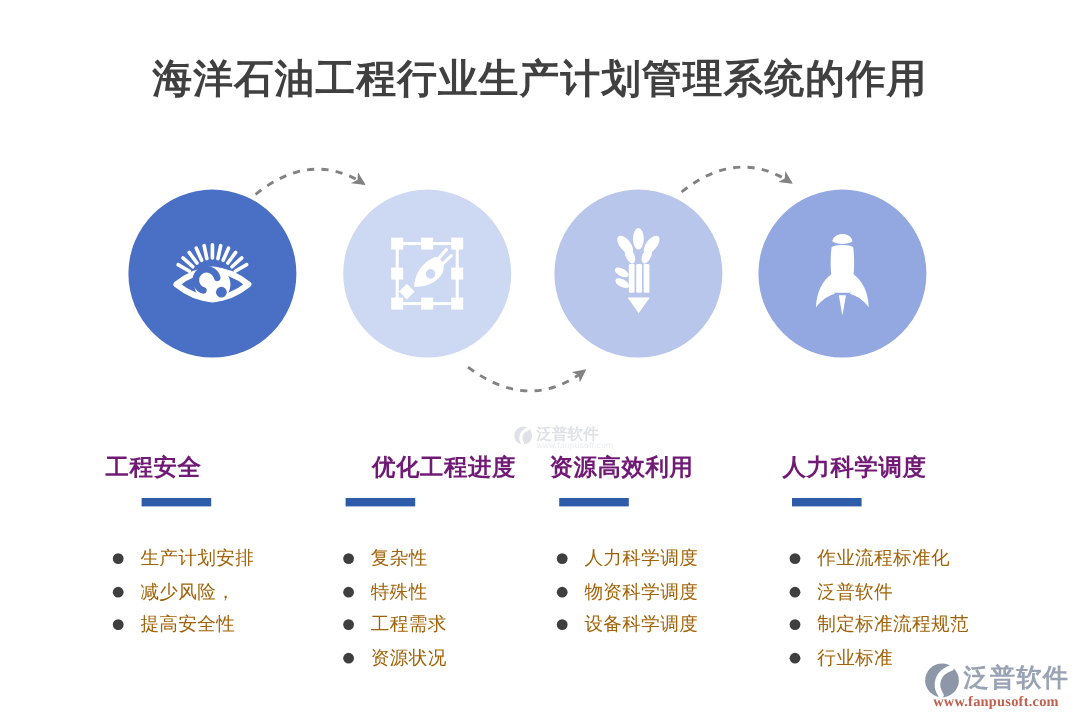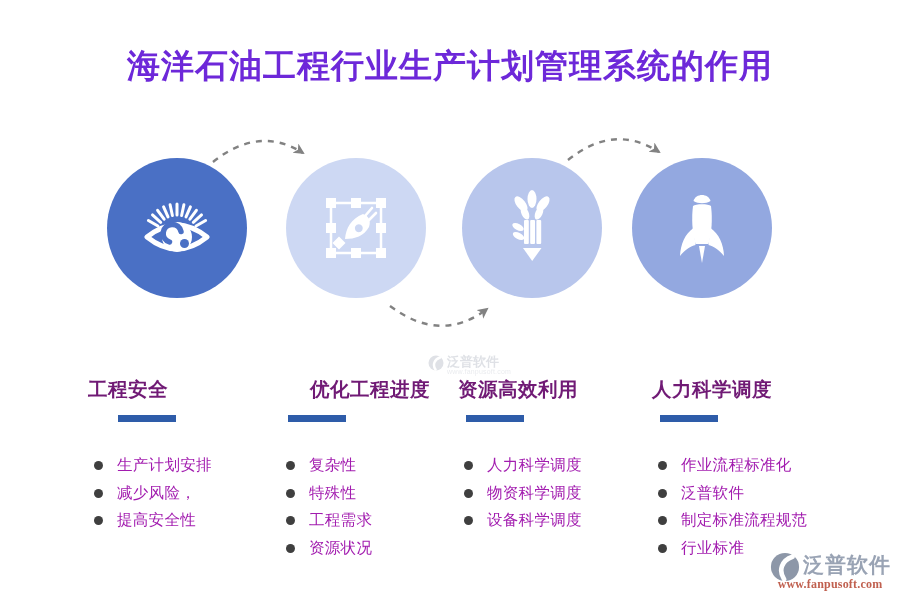--- a/index.html
+++ b/index.html
@@ -28,21 +28,21 @@
   .col1{left:88px;width:180px;}
   .col2{left:280px;width:180px;text-align:center;}
   .col3{left:458px;width:185px;}
   .col4{left:652px;width:200px;}
   .col-heading{font-size:19.5px;font-weight:700;color:#701a75;letter-spacing:0.5px;}
   .bar{height:7px;width:58px;margin-top:12px;margin-left:8px;}
   .col1 .bar{margin-left:30px;}
   .bullets{list-style:none;margin:0;padding:0;position:absolute;top:76px;left:0;right:0;}
   .bullet{display:flex;align-items:center;height:27.5px;}
   .dot{width:9px;height:9px;border-radius:50%;margin-left:6px;flex:0 0 auto;}
-  .bt{margin-left:14px;font-size:15.5px;color:#a21caf;letter-spacing:0.3px;white-space:nowrap;}
+  .bt{margin-left:14px;font-size:15.5px;color:#a16207;letter-spacing:0.3px;white-space:nowrap;}
   
   .watermark-top{
     position:absolute;left:428px;top:355px;opacity:0.45;
     display:flex;align-items:flex-start;pointer-events:none;
   }
   .wm-glyph{flex:0 0 auto;}
   .wm-text{margin-left:3px;}
   .wm-name{font-size:13px;font-weight:700;color:#b9bec8;line-height:13px;}
   .wm-url{font-size:7px;color:#cfd3da;line-height:8px;letter-spacing:0.2px;}
   
@@ -53,21 +53,21 @@
     position:absolute;left:0;top:26px;width:120px;text-align:center;
     font-family:"Liberation Serif","DejaVu Serif",serif;
     font-size:12px;font-weight:700;letter-spacing:0.2px;white-space:nowrap;
   }
 </style>
 </head>
 <body>
 
 <div class="canvas">
 
-  <h1 class="title" style="color: #6d28d9;">海洋石油工程行业生产计划管理系统的作用</h1>
+  <h1 class="title" style="color: #404040;">海洋石油工程行业生产计划管理系统的作用</h1>
 
   <svg class="arrows" width="900" height="600" viewBox="0 0 900 600">
     <defs>
       <marker id="ah" markerWidth="14" markerHeight="14" refX="9" refY="5.5" orient="auto" markerUnits="userSpaceOnUse">
         <path d="M0,0 L11,5.5 L0,11 L3,5.5 Z" fill="#828282"></path>
       </marker>
     </defs>
     <path d="M 213 162 Q 259 125 303 153" fill="none" stroke="#828282" stroke-width="2.4" stroke-dasharray="6 6" marker-end="url(#ah)"></path>
     <path d="M 390 306 Q 441 344 487 309" fill="none" stroke="#828282" stroke-width="2.4" stroke-dasharray="6 6" marker-end="url(#ah)"></path>
     <path d="M 568 160 Q 614 123 659 152" fill="none" stroke="#828282" stroke-width="2.4" stroke-dasharray="6 6" marker-end="url(#ah)"></path>

